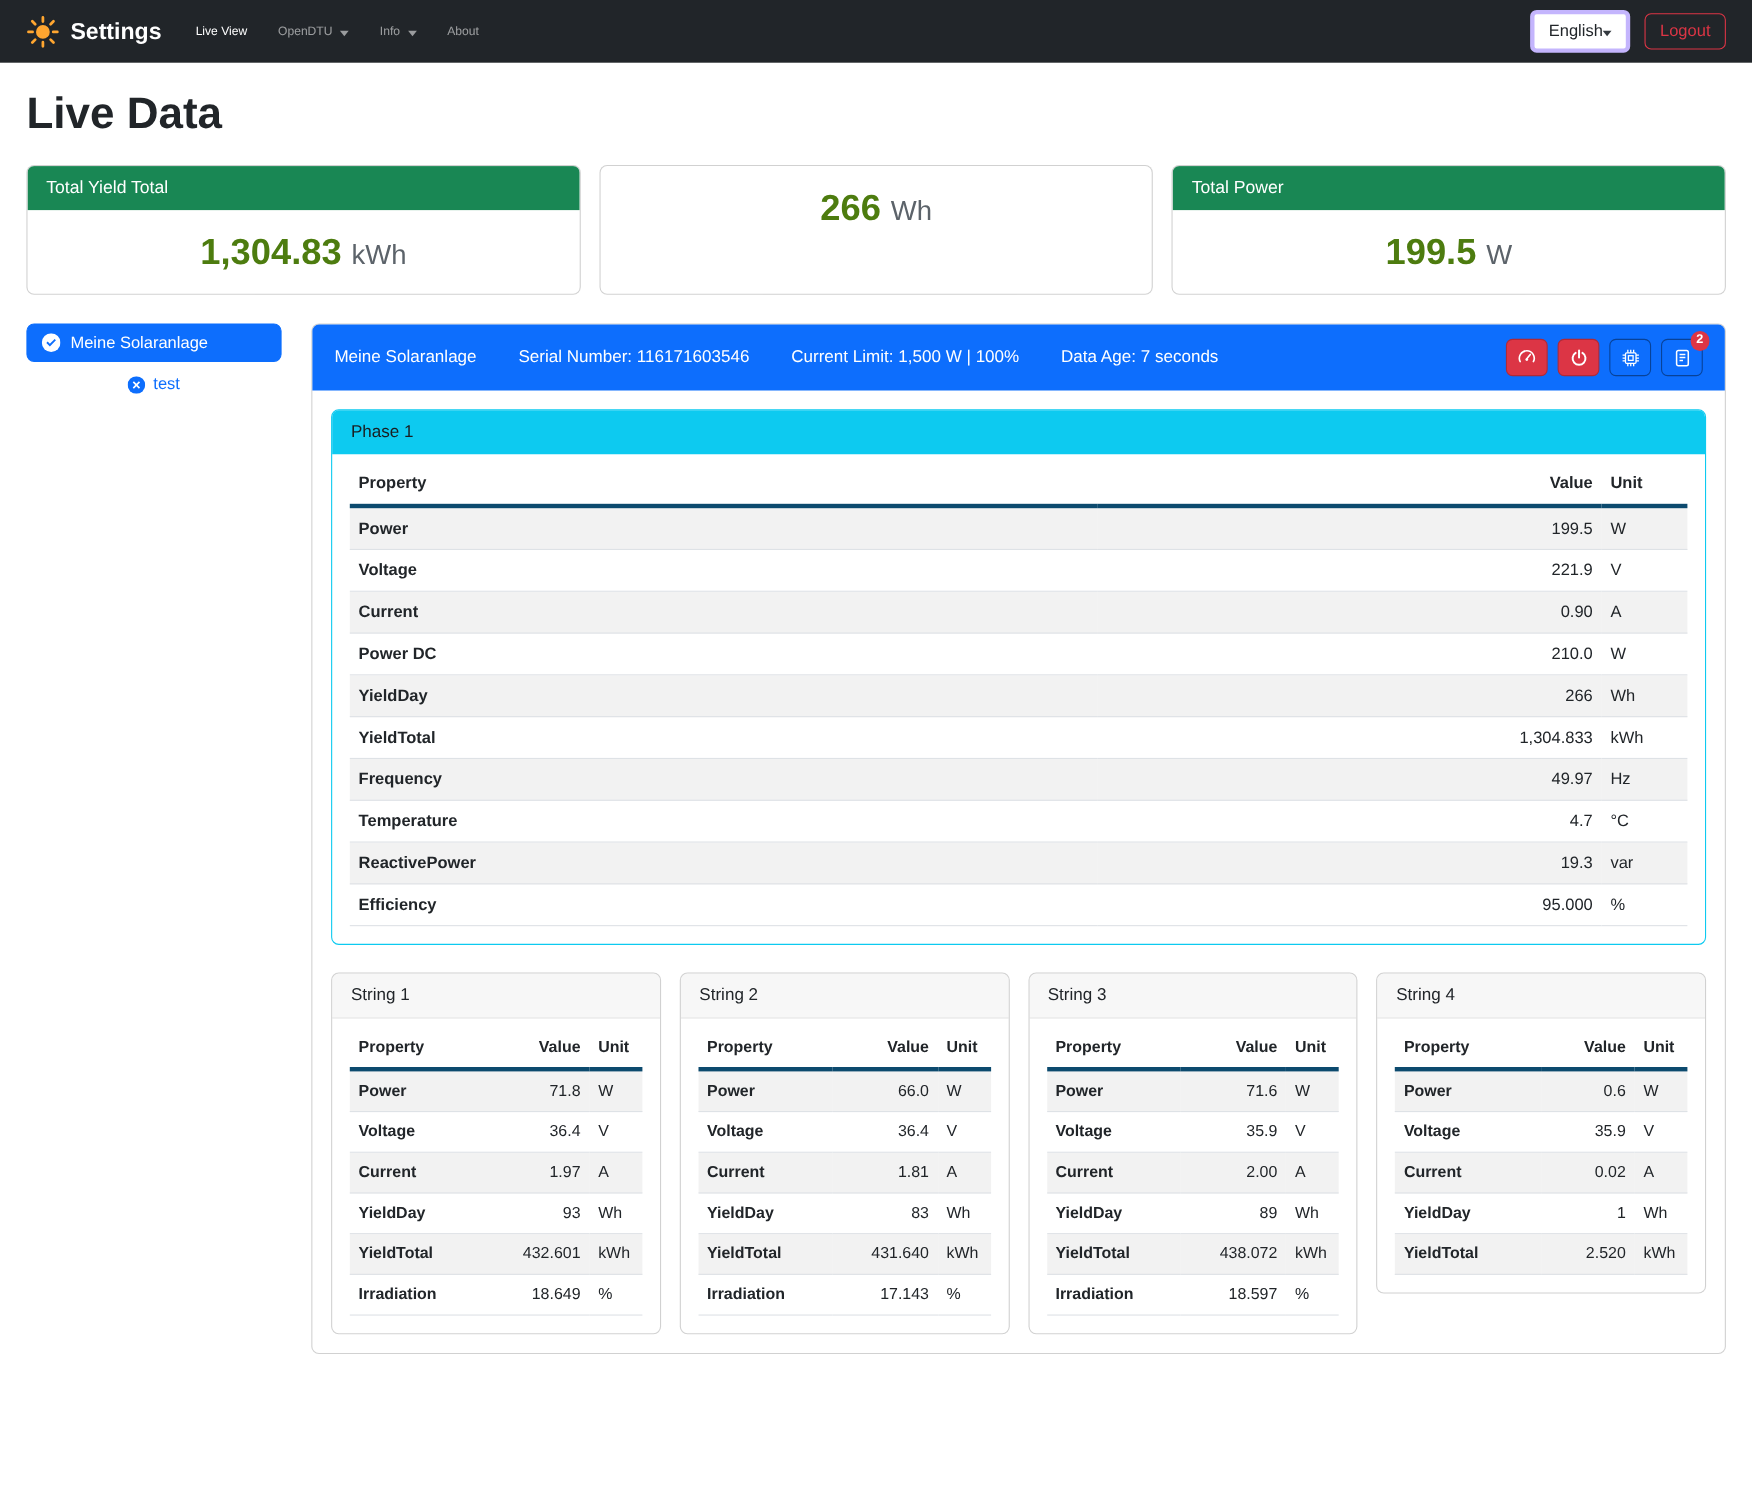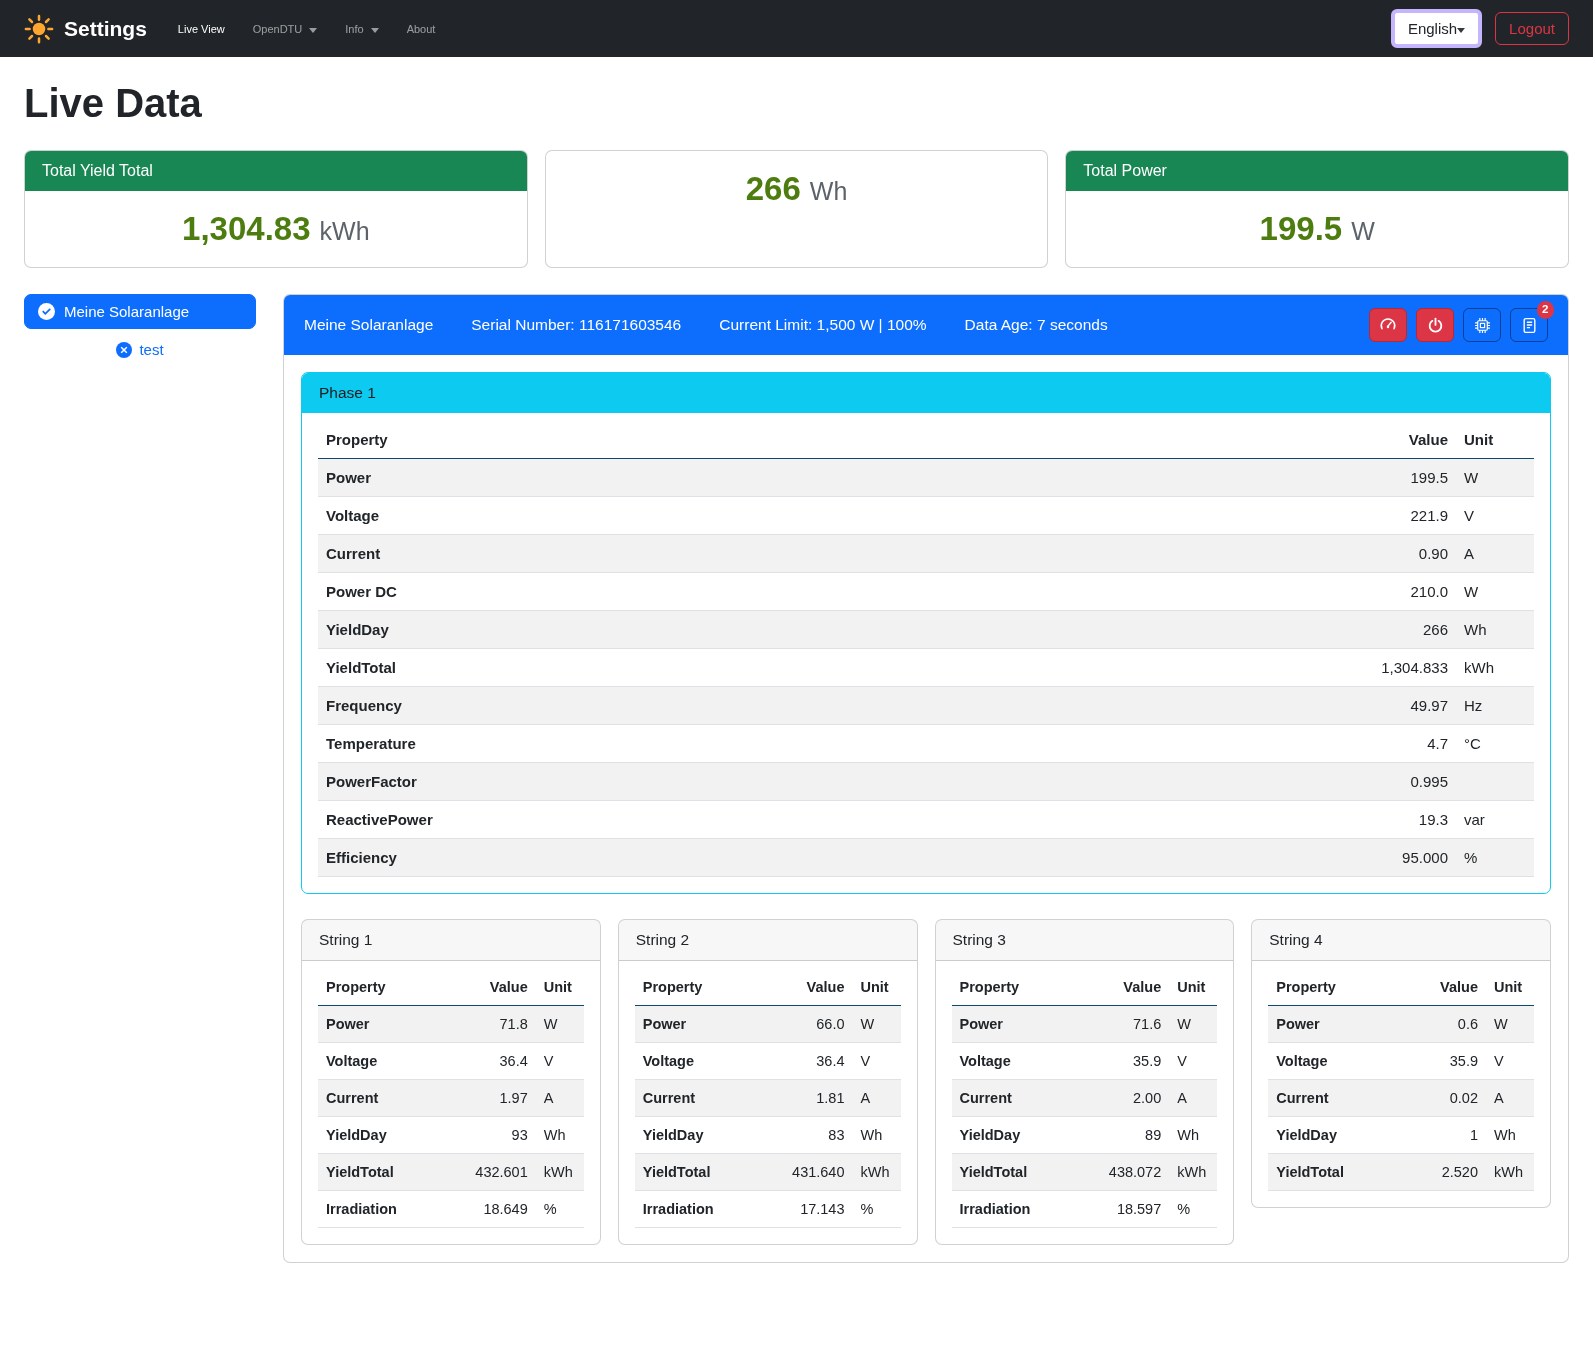--- a/index.html
+++ b/index.html
@@ -50,21 +50,21 @@
   .inv-header .meta{white-space:nowrap;}
   .btn-group{margin-left:auto;display:flex;gap:9px;}
   .icon-btn{width:38px;height:34px;border-radius:6px;display:flex;align-items:center;justify-content:center;position:relative;border:1px solid transparent;padding:0;}
   .icon-btn.red{background:var(--danger);border-color:#b02a37;}
   .icon-btn.blue{background:var(--primary);border-color:#084298;}
   .badge{position:absolute;top:-8px;right:-7px;background:var(--danger);color:#fff;font-size:11.5px;line-height:1;padding:3px 5.5px;border-radius:9px;font-weight:700;}
   .inv-body{padding:17px;}
 
   
   table{width:100%;border-collapse:collapse;font-size:15px;}
-  th{text-align:left;font-weight:700;padding:10px 8px;border-bottom:1px solid #0c4a6e;}
+  th{text-align:left;font-weight:700;padding:10px 8px;border-bottom:4px solid #0c4a6e;}
   th.num{text-align:right;}
   td{padding:10px 8px;border-bottom:1px solid #dee2e6;}
   td.prop{font-weight:700;}
   td.val{text-align:right;white-space:nowrap;}
   tbody tr:nth-child(odd){background:rgba(0,0,0,.05);}
   .table-wrap{padding:8px 16px 16px;}
 
   .phase-card{border:1px solid var(--info);border-radius:7px;margin-bottom:25px;background:#fff;}
   .phase-header{background:var(--info);color:#1a1d20;padding:11px 17px;font-size:15.5px;border-radius:6px 6px 0 0;}
   .phase-card th.unit-h,.phase-card td.unit{width:78px;}
@@ -254,25 +254,20 @@
                     <td class="prop" data-interactable="false">Frequency</td>
                     <td class="val" data-interactable="false">49.97</td>
                     <td class="unit" data-interactable="false">Hz</td>
                   </tr>
                   <tr data-interactable="false">
                     <td class="prop" data-interactable="false">Temperature</td>
                     <td class="val" data-interactable="false">4.7</td>
                     <td class="unit" data-interactable="false">°C</td>
                   </tr>
                   <tr data-interactable="false">
-                    <td class="prop" data-interactable="false">PowerFactor</td>
-                    <td class="val" data-interactable="false">0.995</td>
-                    <td class="unit" data-interactable="false"></td>
-                  </tr>
-                  <tr data-interactable="false">
                     <td class="prop" data-interactable="false">ReactivePower</td>
                     <td class="val" data-interactable="false">19.3</td>
                     <td class="unit" data-interactable="false">var</td>
                   </tr>
                   <tr data-interactable="false">
                     <td class="prop" data-interactable="false">Efficiency</td>
                     <td class="val" data-interactable="false">95.000</td>
                     <td class="unit" data-interactable="false">%</td>
                   </tr>
                 </tbody>

